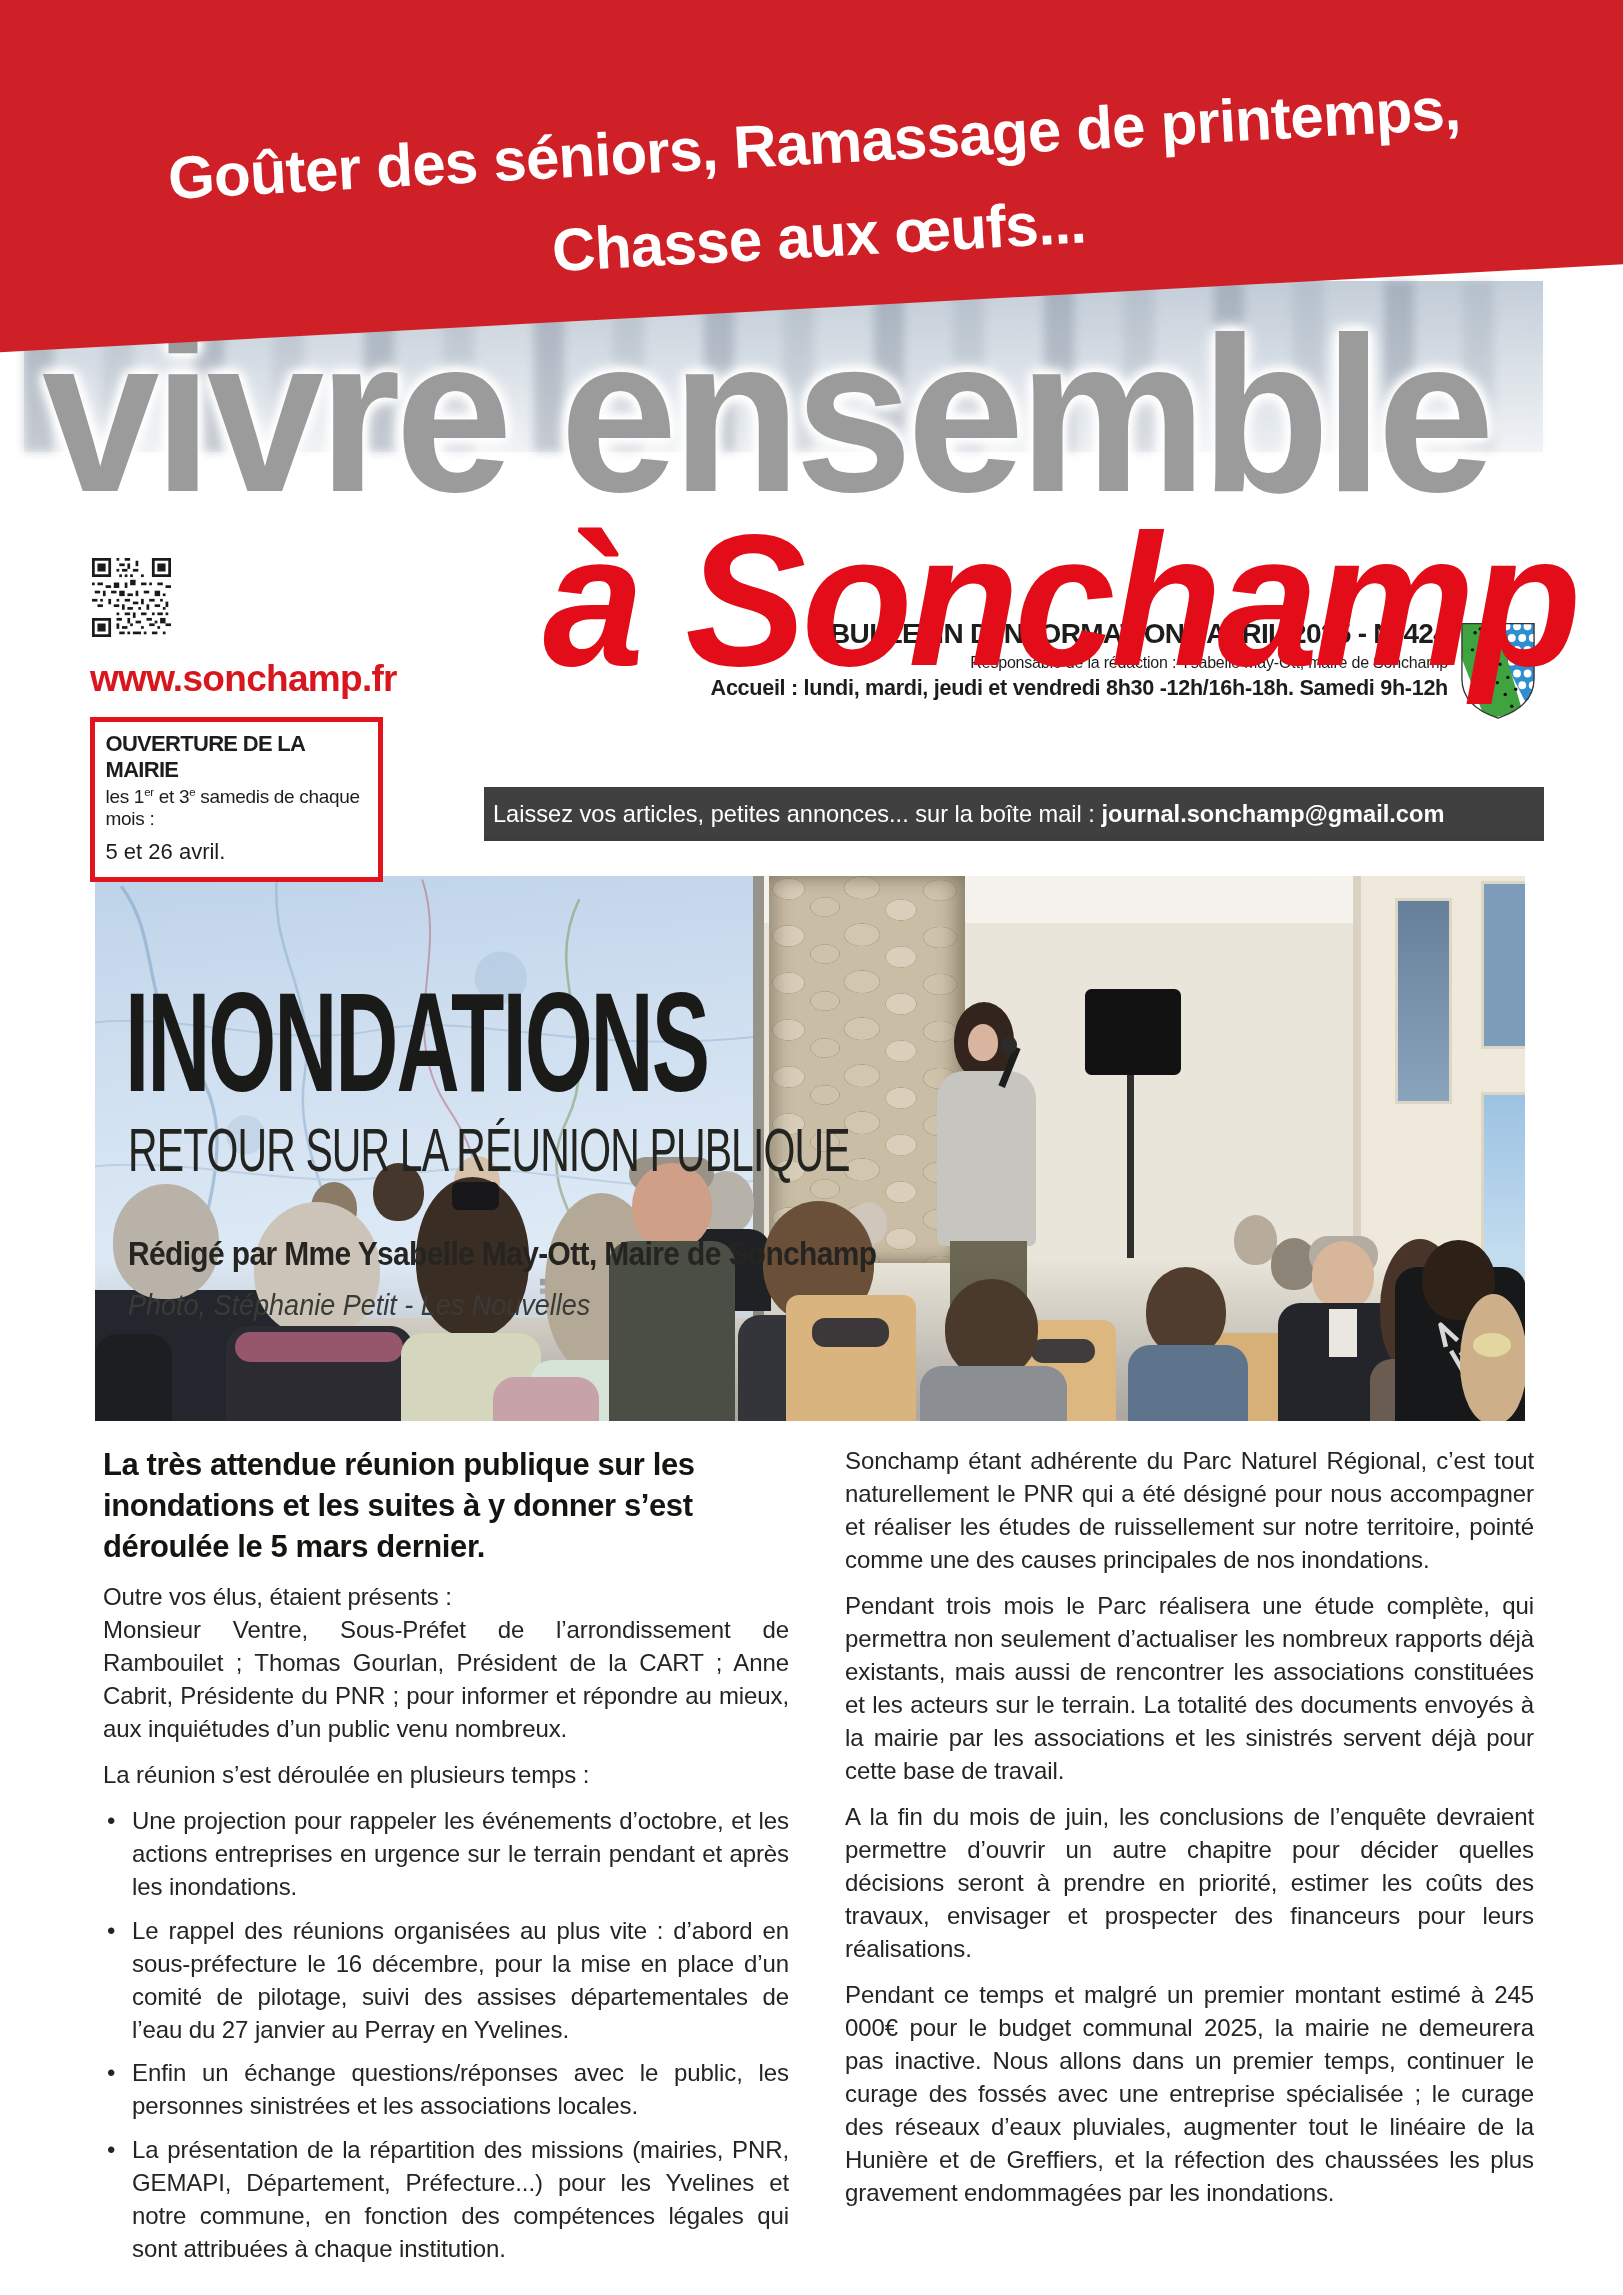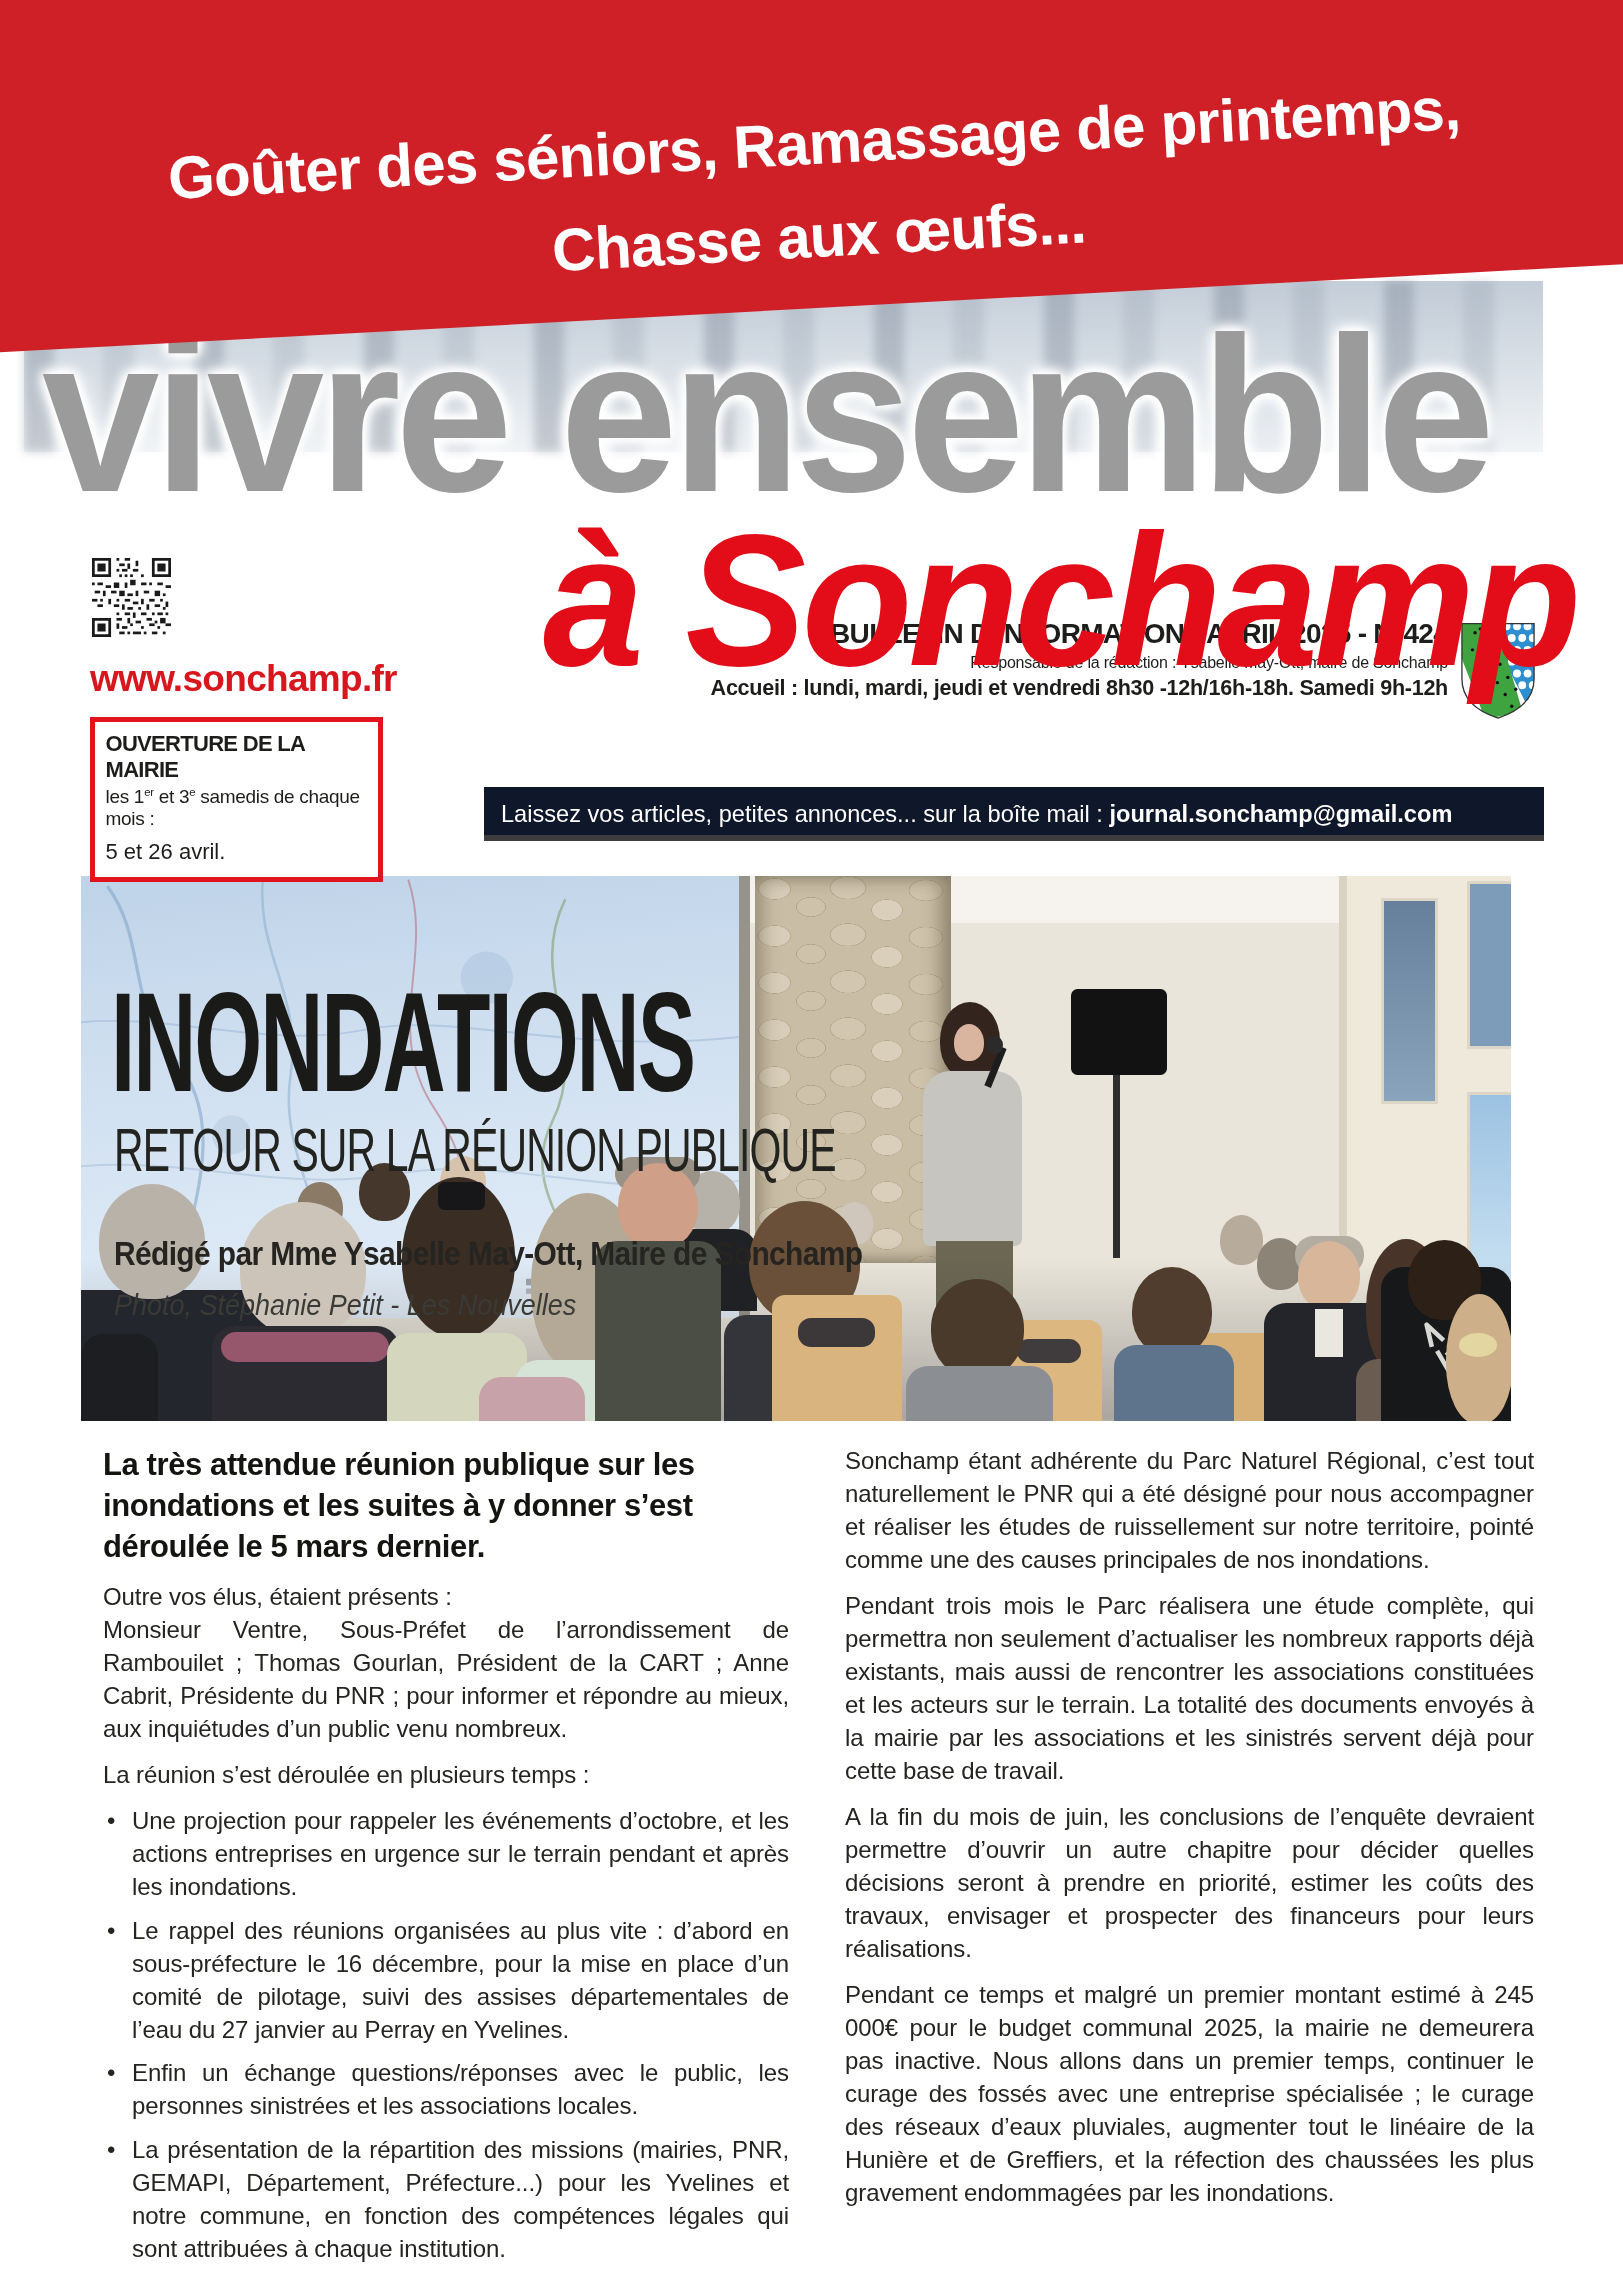--- a/index.html
+++ b/index.html
@@ -39,26 +39,26 @@
   sup{font-size:60%;}
 
   .bulletin{position:absolute;right:175px;top:617px;width:916px;text-align:right;z-index:2;line-height:1.22;}
   .bulletin .l1{font-size:28px;font-weight:bold;letter-spacing:-0.7px;}
   .bulletin .l2,.bulletin .l3{font-size:16px;letter-spacing:-0.2px;margin-top:2px;}
   .bulletin .l4{font-size:21.6px;font-weight:bold;letter-spacing:-0.3px;margin-top:2px;}
   .bulletin .l5{font-size:21.6px;font-weight:bold;margin-top:2px;}
   .arms{position:absolute;left:1458px;top:621px;width:80px;height:101px;z-index:2;}
 
   .mailbar{position:absolute;left:484px;top:787px;width:1060px;height:54px;z-index:1;
-        background:#0f172a;border-bottom:6.5px solid #3e3d3d;color:#fff;
-        font-size:23.6px;line-height:54px;padding-left:17px;box-sizing:border-box;white-space:nowrap;}
+        background:#404040;border-bottom:6.5px solid #3e3d3d;color:#fff;
+        font-size:23.6px;line-height:54px;padding-left:9px;box-sizing:border-box;white-space:nowrap;}
   .mailbar b{font-weight:bold;}
 
   
-  .photo{position:absolute;left:81px;top:876px;width:1430px;height:545px;overflow:hidden;
+  .photo{position:absolute;left:95px;top:876px;width:1430px;height:545px;overflow:hidden;
          background:#e9e5da;z-index:2;}
   .ceiling{position:absolute;left:0;top:0;width:100%;height:47px;
          background:linear-gradient(90deg,#ddd7cc,#f5f2ec 30%,#f6f3ee);}
   .screen{position:absolute;left:-13px;top:-16.4px;width:674px;height:458px;
          background:linear-gradient(175deg,#bdd2e8 0%,#cfdff0 40%,#e4eef8 100%);}
   .screen-edge{position:absolute;left:658px;top:-13px;width:10.5px;height:458px;background:#96938a;}
   .stone{position:absolute;left:674px;top:0;width:196px;height:387px;background-color:#c9bda6;
          background-image:
           radial-gradient(26px 17px at 19.6px 13px,#d8cdb8 58%,#b3a68c 62%,transparent 64%),
           radial-gradient(23.6px 15.7px at 56px 31px,#cec2aa 58%,#ab9e84 62%,transparent 64%),

